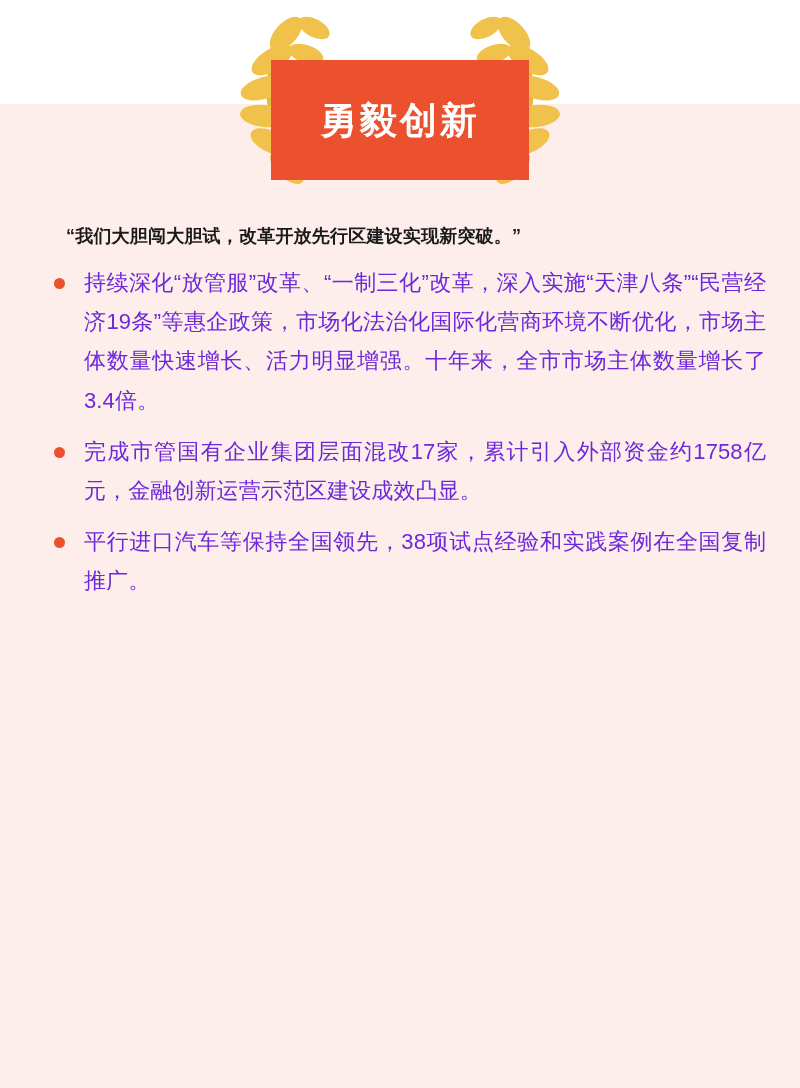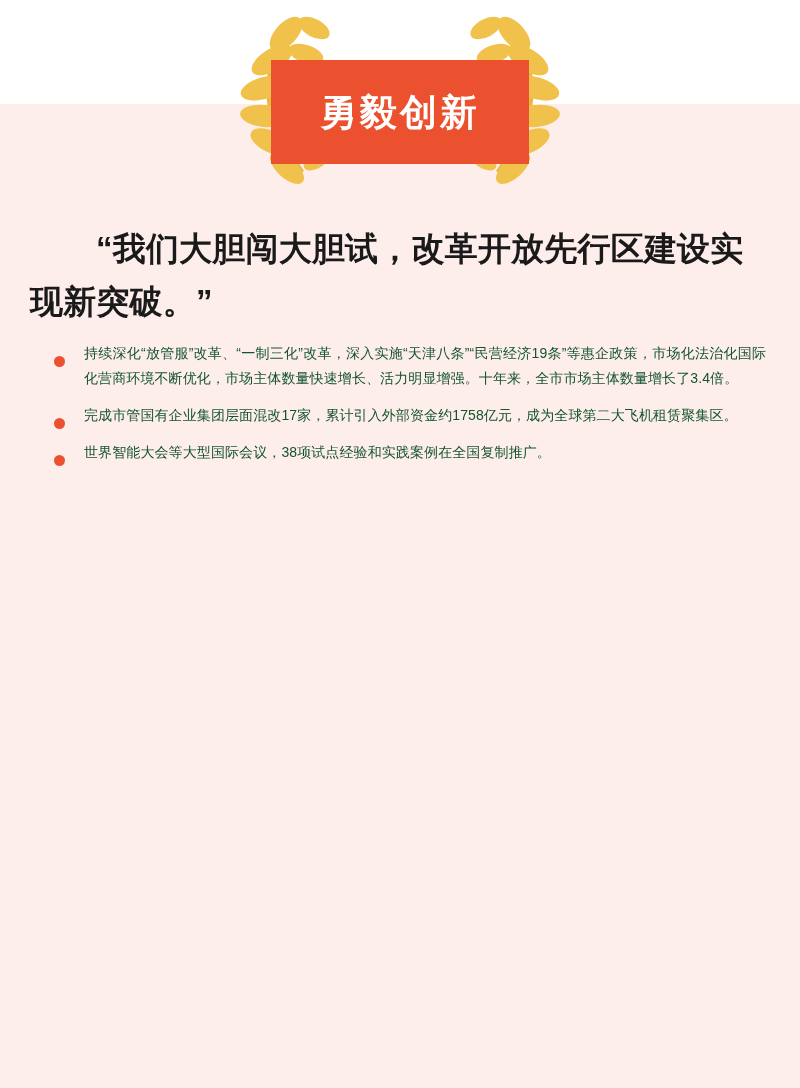--- a/index.html
+++ b/index.html
@@ -30,21 +30,21 @@
     width: 420px;
     height: 185px;
     pointer-events: none;
   }
   .title-plate {
     position: absolute;
     top: 60px;
     left: 50%;
     transform: translateX(-50%);
     width: 258px;
-    height: 104px;
+    height: 120px;
     background: #ec512f;
     display: flex;
     align-items: center;
     justify-content: center;
   }
   .title-plate .title-text {
     color: #ffffff;
     font-size: 37px;
     font-weight: bold;
     letter-spacing: 3px;
@@ -52,41 +52,41 @@
     white-space: nowrap;
   }
 
   
   .content {
     padding: 0 30px;
     box-sizing: border-box;
   }
   .headline {
     margin: 22px 0 12px 0;
-    font-size: 33px;
+    font-size: 18px;
     font-weight: bold;
     color: #1a1a1a;
     line-height: 1.62;
     text-indent: 2em;
     letter-spacing: 0.2px;
   }
 
   
   ul.points {
     list-style: none;
     margin: 0;
     padding: 0 4px 0 16px;
   }
   ul.points li {
     position: relative;
     padding-left: 38px;
     margin-bottom: 12px;
-    font-size: 14px;
+    font-size: 22px;
     line-height: 1.78;
-    color: #14532d;
+    color: #6d28d9;
     text-align: justify;
     letter-spacing: 0.1px;
   }
   ul.points li::before {
     content: "";
     position: absolute;
     left: 8px;
     top: 15px;
     width: 11px;
     height: 11px;
@@ -137,16 +137,16 @@
   <div class="title-plate">
     <span class="title-text">勇毅创新</span>
   </div>
 </div>
 
 <div class="content">
   <h1 class="headline">“我们大胆闯大胆试，改革开放先行区建设实现新突破。”</h1>
 
   <ul class="points">
     <li>持续深化“放管服”改革、“一制三化”改革，深入实施“天津八条”“民营经济19条”等惠企政策，市场化法治化国际化营商环境不断优化，市场主体数量快速增长、活力明显增强。十年来，全市市场主体数量增长了3.4倍。</li>
-    <li>完成市管国有企业集团层面混改17家，累计引入外部资金约1758亿元，成为全球第二大飞机租赁聚集区。</li>
-    <li>世界智能大会等大型国际会议，38项试点经验和实践案例在全国复制推广。</li>
+    <li>完成市管国有企业集团层面混改17家，累计引入外部资金约1758亿元，金融创新运营示范区建设成效凸显。</li>
+    <li>平行进口汽车等保持全国领先，38项试点经验和实践案例在全国复制推广。</li>
   </ul>
 </div>
 
 </body></html>

